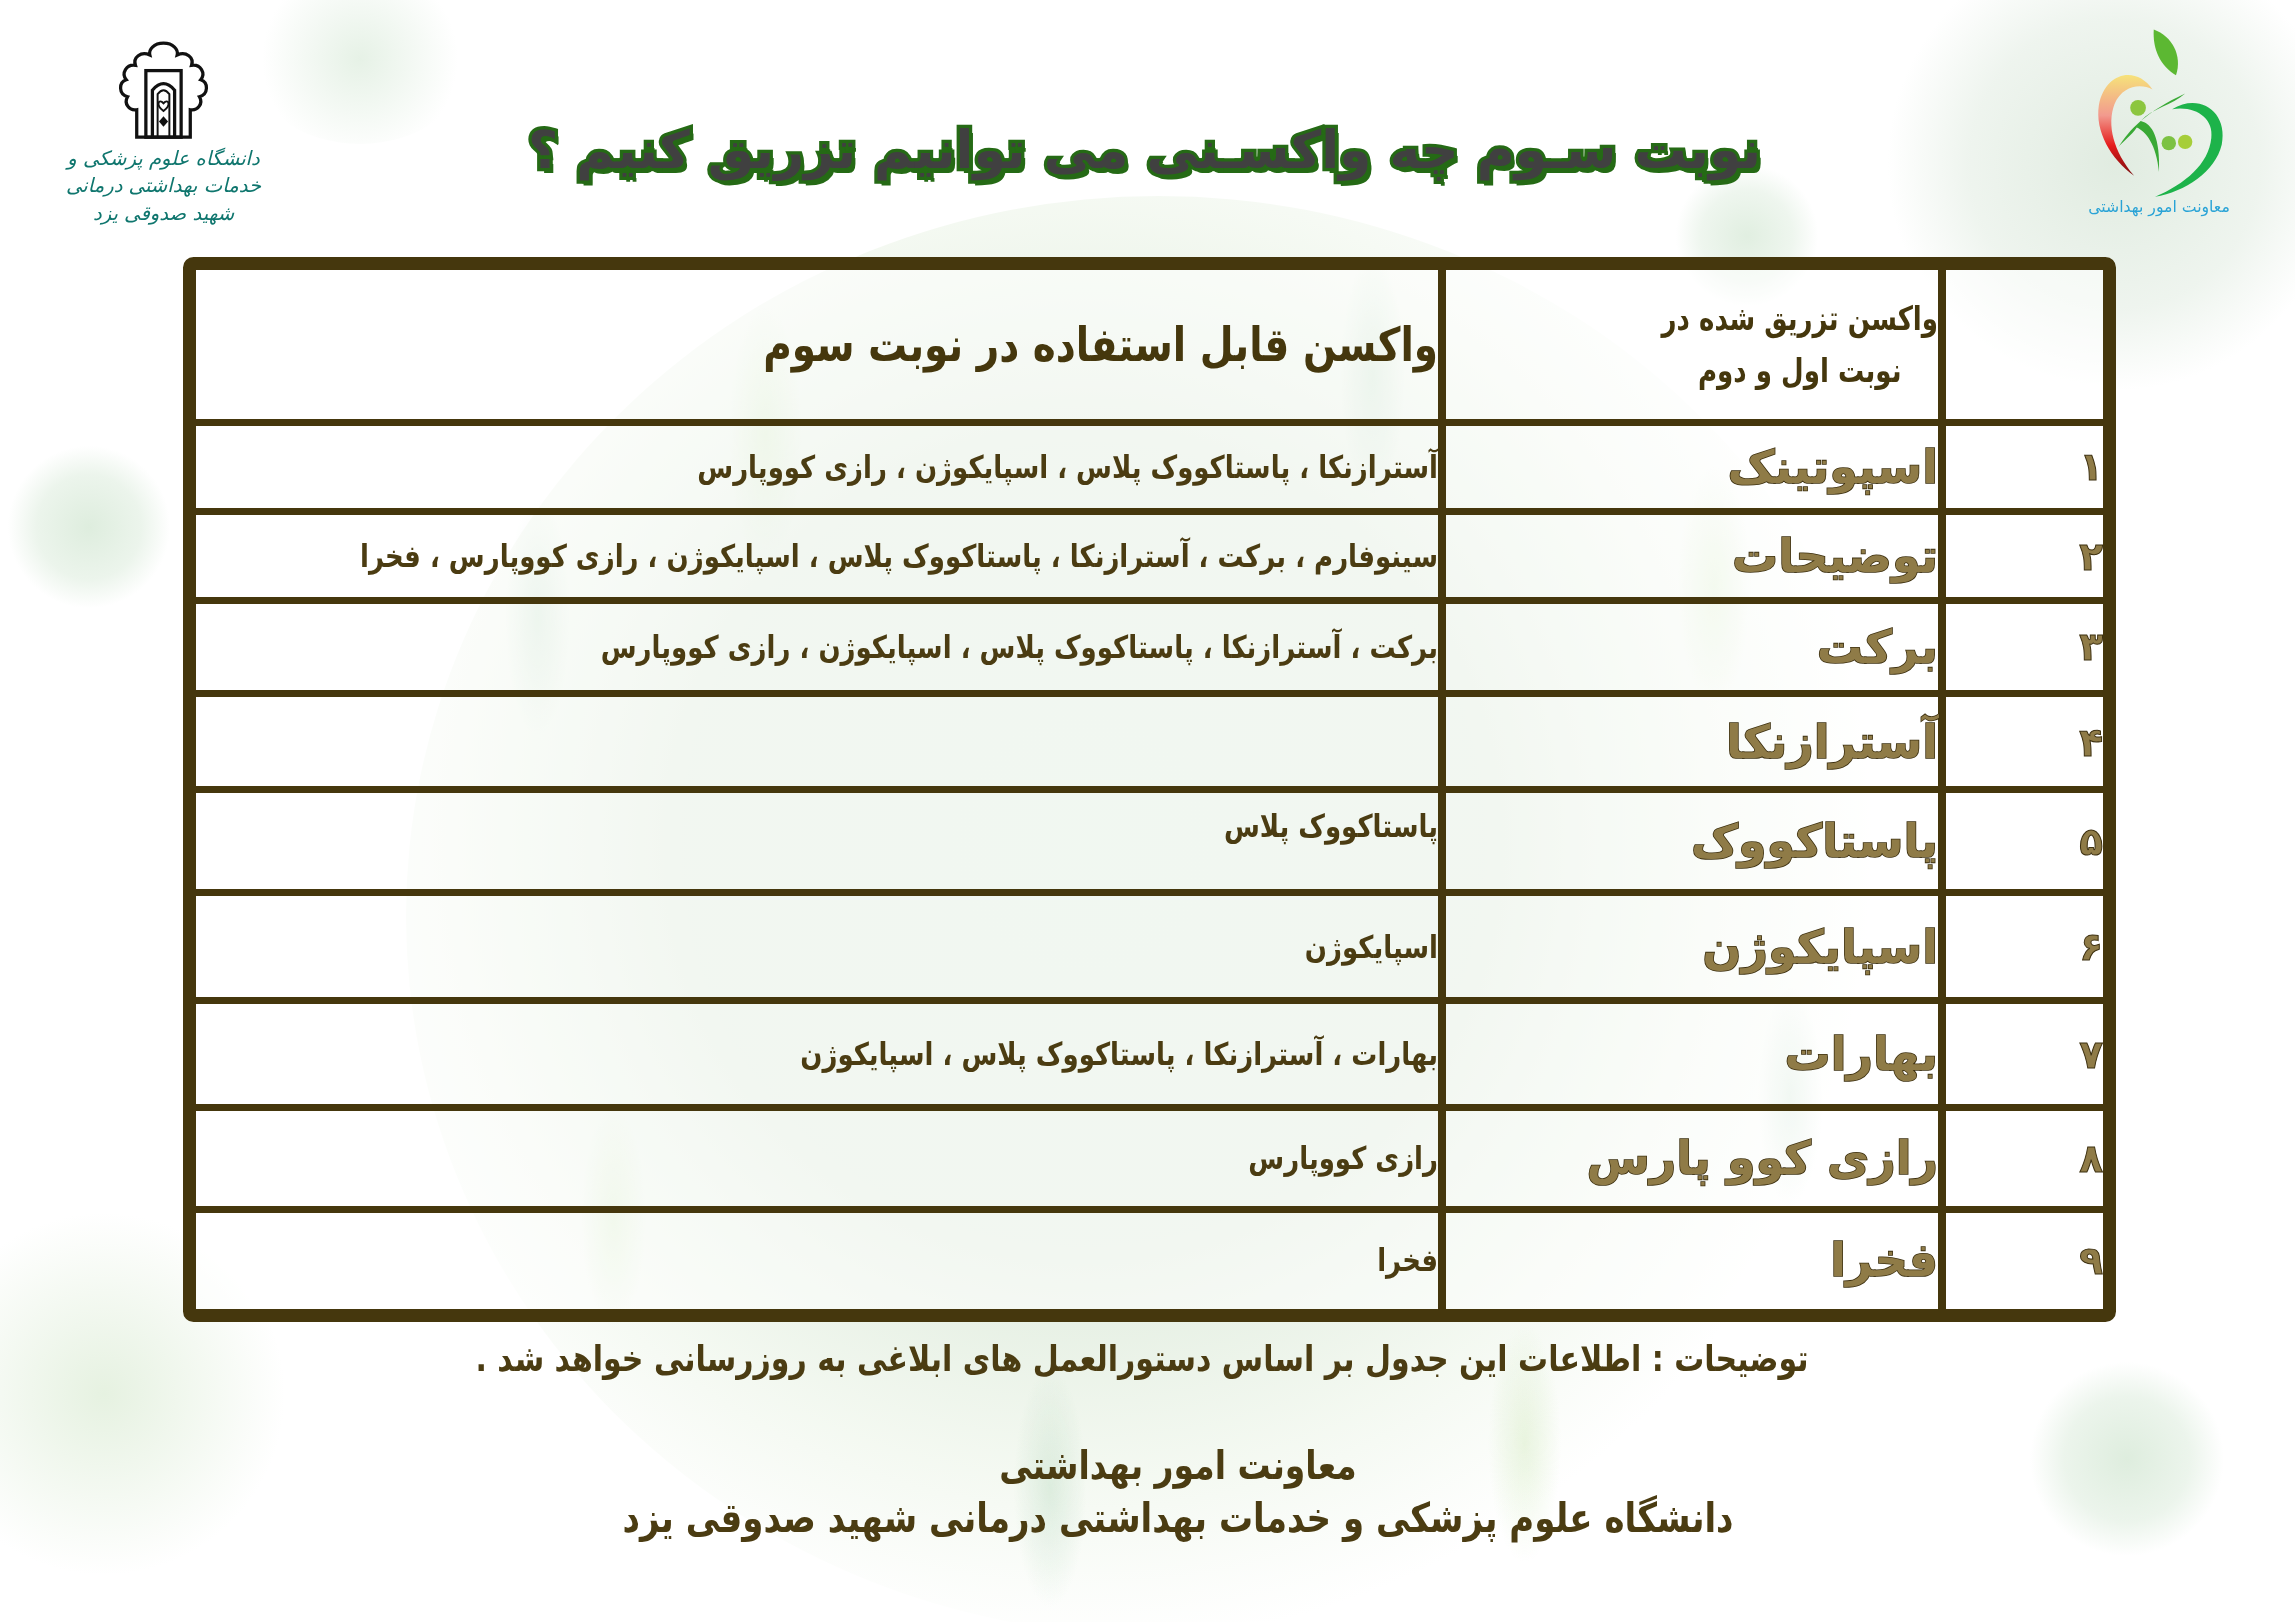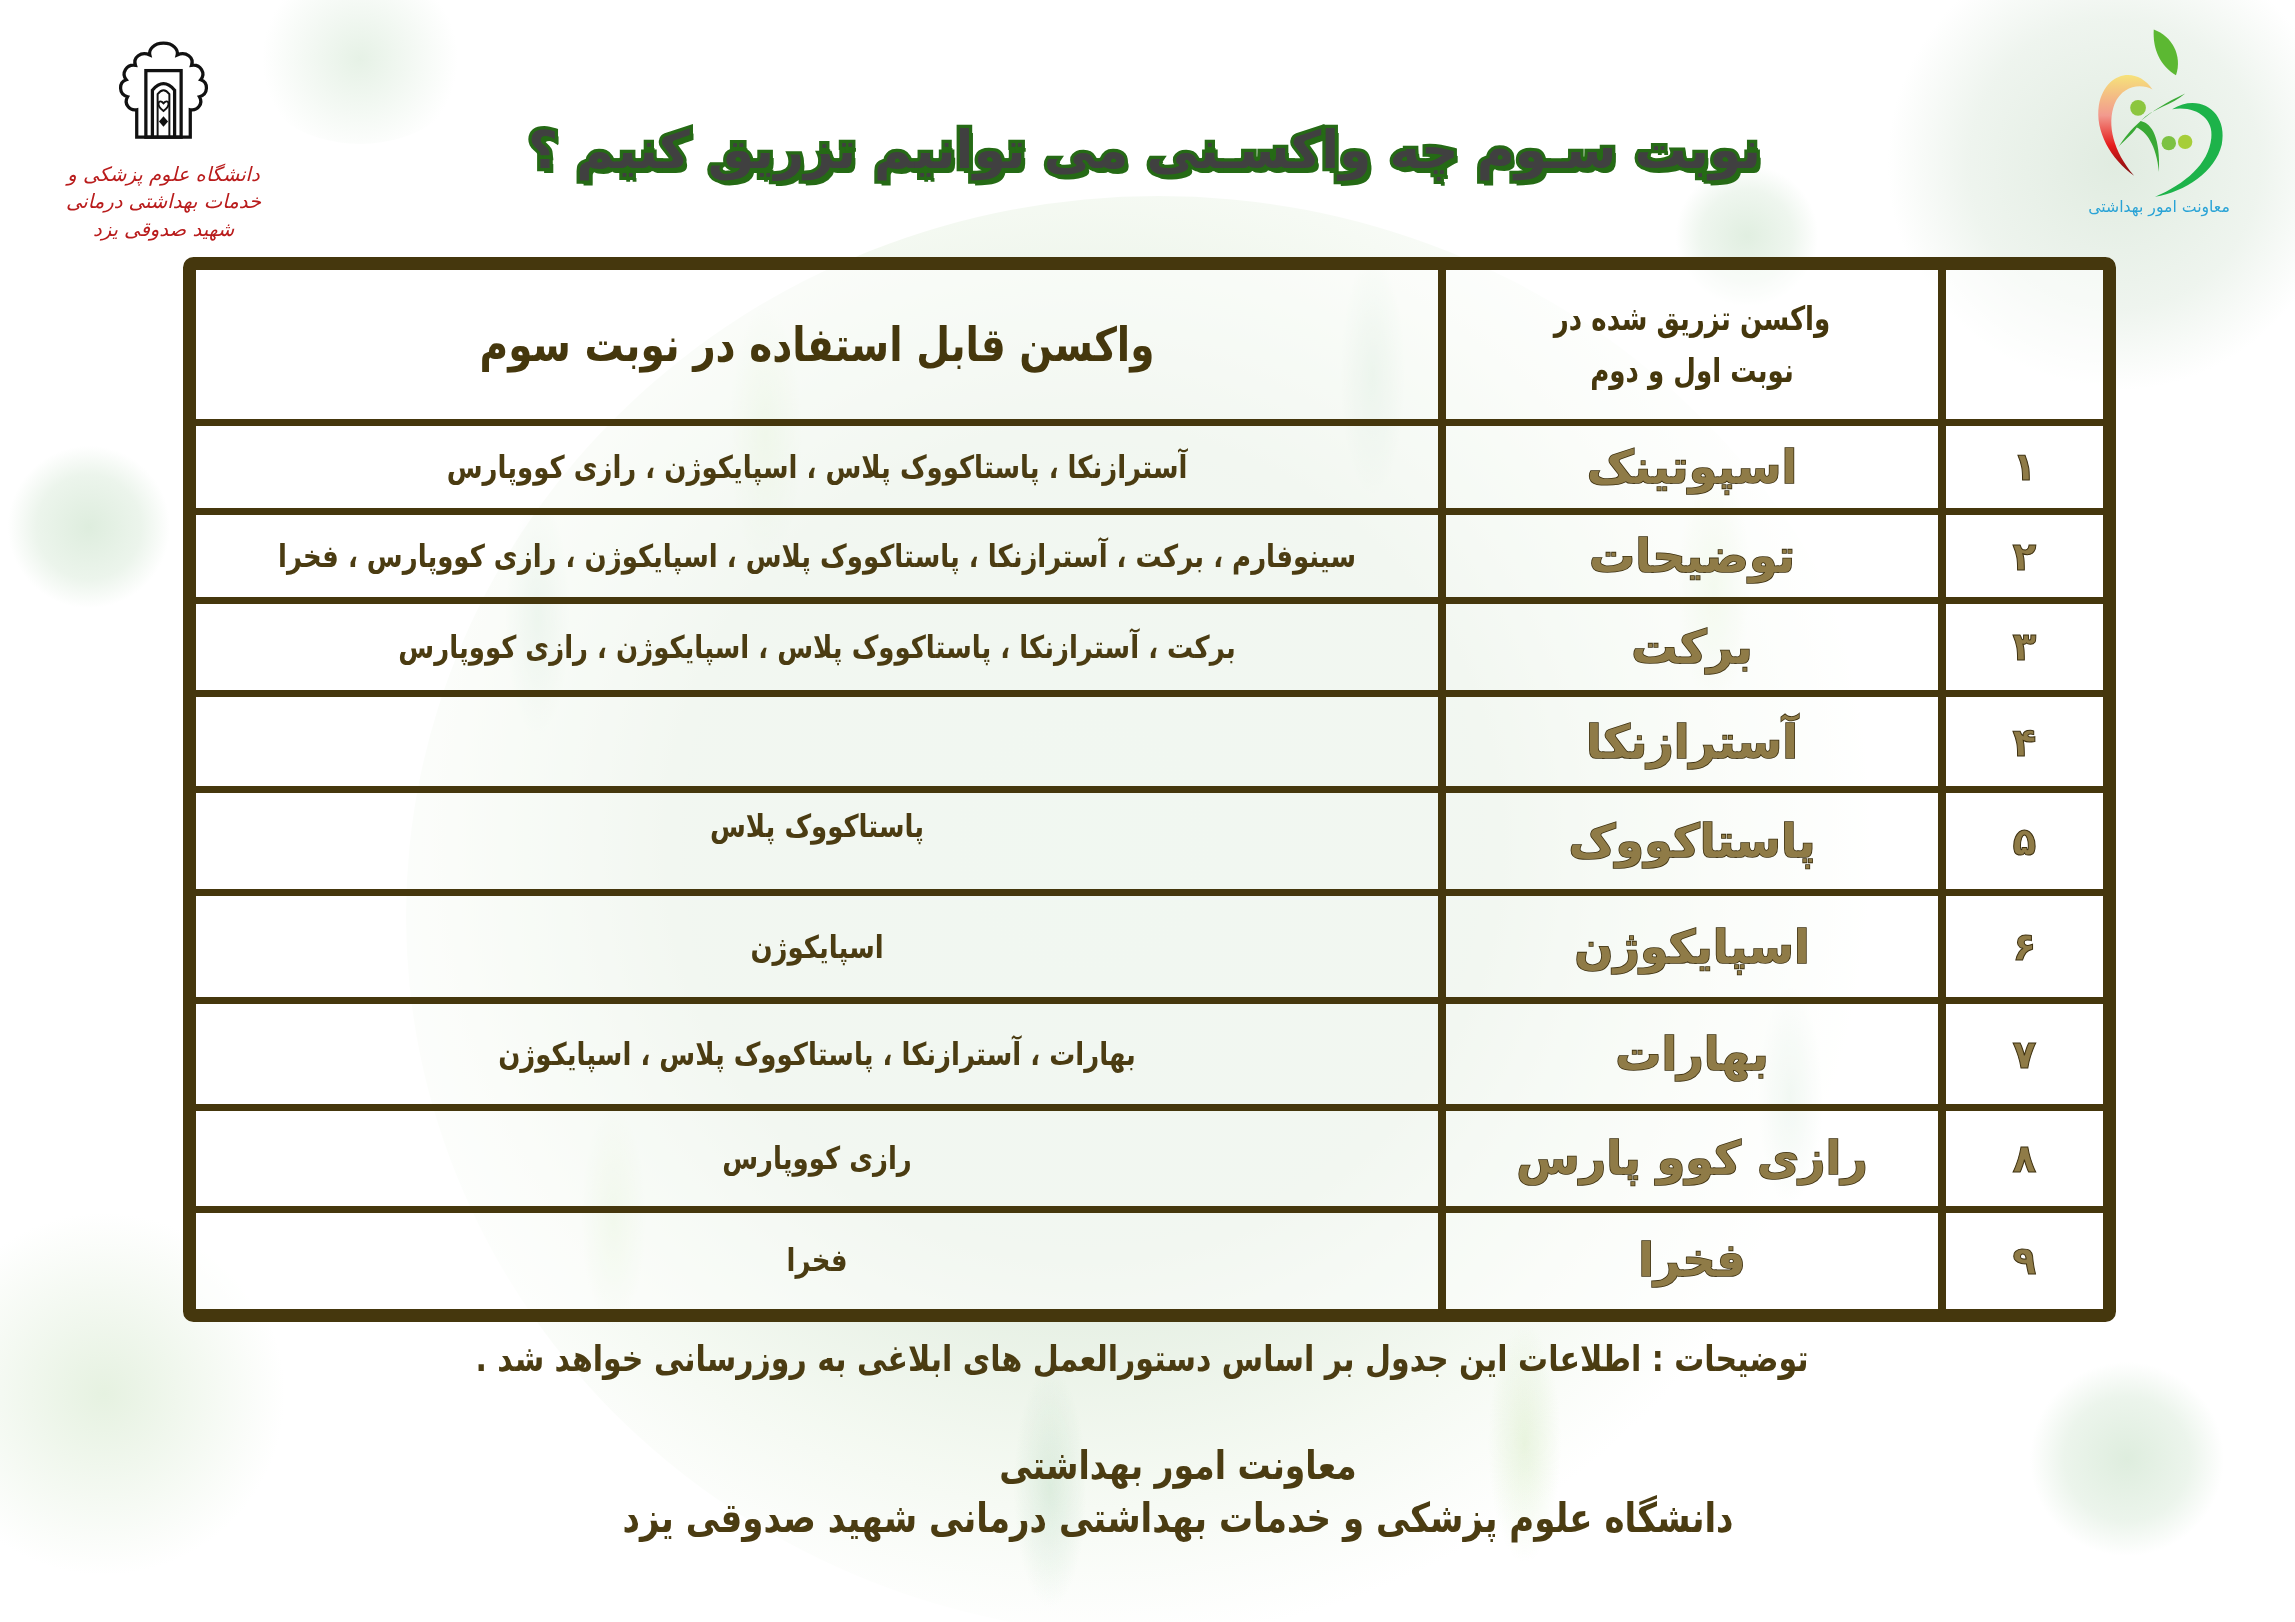--- a/index.html
+++ b/index.html
@@ -48,22 +48,22 @@
     }
     .bg-virus.bottom-left {
       left:-79px; top:1211px; width:366px; height:366px;
       background: radial-gradient(circle, rgba(205,228,195,0.5) 0%, rgba(255,255,255,0) 70%);
     }
 
     
     .uni-logo { position:absolute; left:39px; top:39px; width:249px; height:196px; text-align:center; }
     .uni-emblem { width:111px; height:105px; margin:0 auto; display:block; }
     .uni-name {
-      font-family:"DejaVu Serif", serif; font-style:italic; font-size:19.6px; color:#b91c1c;
-      direction:rtl; line-height:1.4; margin-top:17px;
+      font-family:"DejaVu Serif", serif; font-style:italic; font-size:19.6px; color:#0f766e;
+      direction:rtl; line-height:1.4; margin-top:1px;
     }
 
     
     .health-logo { position:absolute; left:2048px; top:19.6px; width:222px; height:222px; text-align:center; }
     .health-emblem { width:170px; height:177px; display:block; margin:0 auto; }
     .health-name {
       font-family:"DejaVu Sans", sans-serif; font-size:15.7px; color:#29a3d6; direction:rtl; margin-top:0;
     }
 
     
@@ -82,21 +82,21 @@
     .vaccine-table {
       position:absolute; left:183px; top:257px; width:1933px; height:1065px;
       box-sizing:border-box; border:13px solid #45370d; border-radius:10.5px;
       background:rgba(255,255,255,0.55);
       direction:rtl;
     }
     .row { position:absolute; left:0; right:0; display:flex; flex-direction:row; }
     .sep-h { position:absolute; left:0; right:0; height:6.5px; background:#45370d; }
     .sep-v { position:absolute; top:0; bottom:0; width:7.9px; background:#45370d; }
     .cell {
-      position:absolute; top:0; bottom:0; display:flex; align-items:center; justify-content:center;
+      position:absolute; top:0; bottom:0; display:flex; align-items:center; 
       text-align:center; direction:rtl;
     }
     .cell-num { right:0; width:157px; }
     .cell-given { right:165px; width:492px; }
     .cell-allowed { left:0; right:665px; }
 
     .hdr-given {
       font-family:"DejaVu Sans Condensed","DejaVu Sans", sans-serif; font-weight:bold; font-size:29px;
       color:#45370d; line-height:1.55; transform:scaleY(1.15);
     }

